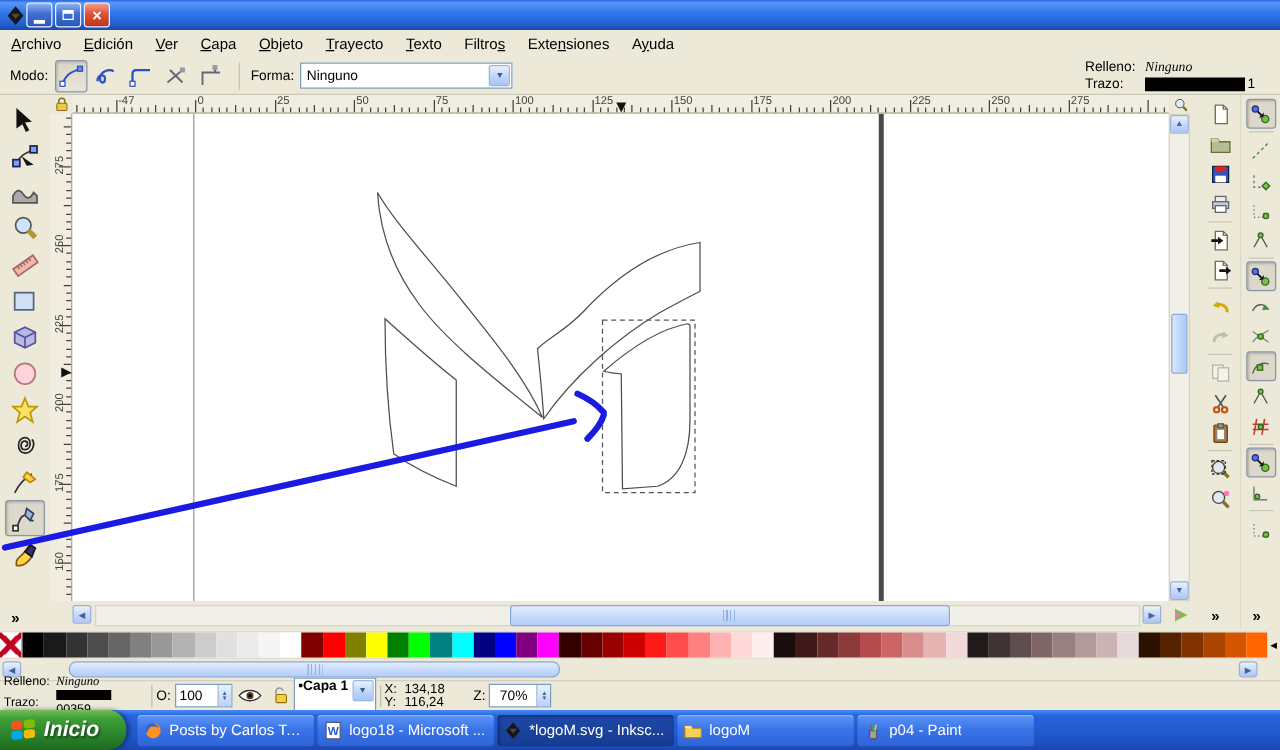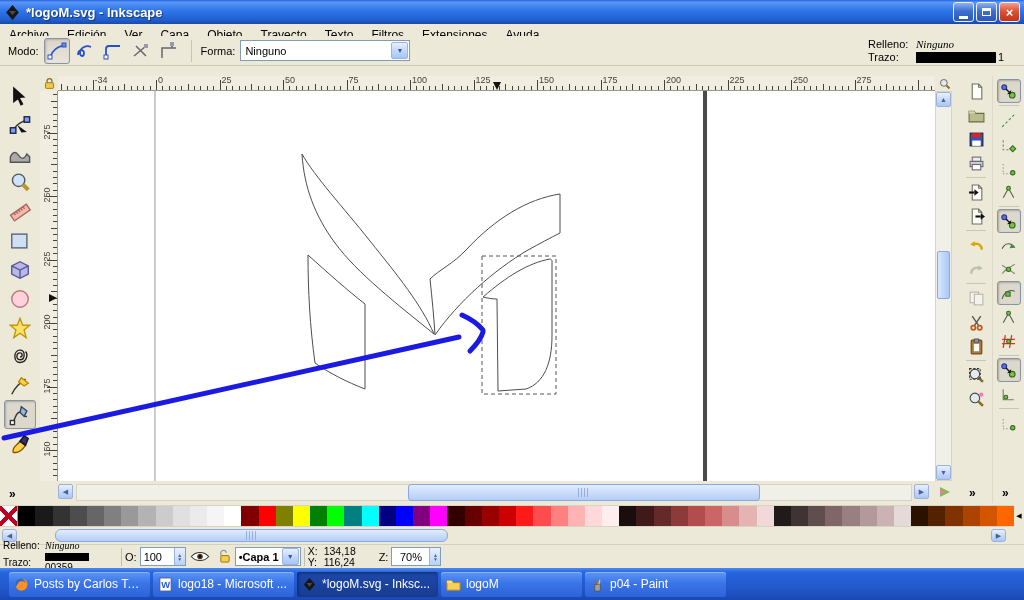--- a/index.html
+++ b/index.html
@@ -16,21 +16,21 @@
  background:linear-gradient(180deg,#8db1f3,#3e6fd0 45%,#2b58b8);color:#fff;font-weight:bold;font-size:13px;line-height:1}
 .wbtn.close{background:linear-gradient(180deg,#f0a088,#de5236 45%,#bf3617)}
 .glyph-min{width:9px;height:3px;background:#fff;margin-top:10px}
 .glyph-restore{width:9px;height:8px;border:1px solid #fff;border-top:3px solid #fff}
 
 
 .menubar{position:absolute;left:0;top:24px;width:1024px;height:22px;background:#ece9d8;display:flex;align-items:center;font-size:12px}
 .menu-item{padding:3px 9px}
 
 
-.toolctrl{position:absolute;left:0;top:36px;width:1024px;height:30px;background:#ece9d8;border-bottom:1px solid #cdc9b8;
+.toolctrl{position:absolute;left:0;top:46px;width:1024px;height:30px;background:#ece9d8;border-bottom:1px solid #cdc9b8;
  display:flex;align-items:center;gap:5px;padding:0 8px}
 #modebtns{display:flex;gap:2px;align-items:center}
 .mode-btn{width:26px;height:26px;display:flex;align-items:center;justify-content:center;border:1px solid transparent;border-radius:3px}
 .mode-btn span{display:flex}.mode-btn svg{width:20px;height:20px}
 .mode-btn.active{border-color:#8a94a8;background:linear-gradient(#d9d5c9,#e9e5d9);box-shadow:inset 1px 1px 2px #b5b1a1}
 .vsep{width:1px;height:22px;background:#c9c5b4;margin:0 4px}
 .combo{width:170px;height:21px;border:1px solid #7f9db9;background:#fff;display:flex;align-items:center}
 .combo-val{flex:1;padding-left:4px}
 .combo-btn{width:17px;height:17px;margin:1px;border-radius:2px;border:1px solid #9ab4dd;color:#3a5a8c;font-size:7px;
  display:flex;align-items:center;justify-content:center;background:linear-gradient(#e8f1ff,#c2d8fb 50%,#a6c6f7)}
@@ -101,21 +101,21 @@
 .statusbar{position:absolute;left:0;top:544px;width:1024px;height:24px;background:#ece9d8;border-top:1px solid #d4d0c0;display:flex;align-items:center}
 .st-fs{width:118px;display:grid;grid-template-columns:42px auto;font-size:10px;line-height:11px;padding-left:3px;align-items:center}
 .st-sw{width:44px;height:8px;background:#000;display:inline-block;vertical-align:middle}
 .st-sep{width:1px;height:18px;background:#c2beae;margin:0 3px}
 .spin{height:19px;border:1px solid #7f9db9;background:#fff;display:flex;align-items:center}
 .spin .val{padding:0 3px}
 .spin .ud{width:11px;height:17px;display:flex;flex-direction:column;align-items:center;justify-content:center;line-height:4px;
  border-left:1px solid #9ab4dd;color:#44639c;font-size:5px;background:linear-gradient(#e8f1ff,#b8d2fa)}
 .st-ico{display:flex;padding:0 4px}
 .st-eye svg{width:20px;height:13px}.st-lock svg{width:13px;height:15px}
-.layer-combo{width:66px;height:19px;border:1px solid #7f9db9;background:#fff;display:flex;align-items:center;font-weight:bold}
+.layer-combo{width:66px;height:29px;border:1px solid #7f9db9;background:#fff;display:flex;align-items:flex-start;font-weight:bold}
 .layer-combo .combo-val{padding-left:3px;font-weight:bold}
 .st-msg{flex:1;padding:0 5px;white-space:nowrap;overflow:hidden}
 .st-xy{width:66px;display:grid;grid-template-columns:16px auto;font-size:10.5px;line-height:11px}
 .st-z{display:flex;align-items:center;gap:3px;padding:0 5px}
 
 
 .taskbar{position:absolute;left:0;top:568px;width:1024px;height:32px;display:flex;align-items:center;
  background:linear-gradient(180deg,#4a8af2 0%,#2764dd 14%,#2158cb 62%,#1a48b2 100%)}
 .start-btn{height:32px;display:flex;align-items:center;gap:6px;padding:0 22px 0 9px;color:#fff;font-size:17px;font-weight:bold;font-style:italic;
  background:linear-gradient(180deg,#71bf54 0%,#3d9e36 22%,#2c852c 62%,#1d6a1d 100%);border-radius:0 15px 15px 0;
@@ -139,21 +139,20 @@
 
 <div id="screen">
 
   <div class="titlebar">
     <span class="app-icon">
         <svg viewBox="0 0 16 16">
           <path d="M8 1l6 7-6 7-6-7z" fill="#161616"></path>
           <path d="M4.8 6.5h6.4L8 10.5z" fill="#4a4a4a"></path>
         </svg>
       </span>
-    <span class="title-text">*logoM.svg - Inkscape</span>
     <span class="win-controls">
       <span class="wbtn">
           <i class="glyph-min"></i>
         </span>
       <span class="wbtn">
           <i class="glyph-restore"></i>
         </span>
       <span class="wbtn close">×</span>
     </span>
   </div>
@@ -476,21 +475,21 @@
       <div class="tick" style="left: 815.5px;"></div>
       <div class="tick" style="left: 821.9px;"></div>
       <div class="tick mid" style="left: 828.3px;"></div>
       <div class="tick" style="left: 834.6px;"></div>
       <div class="tick" style="left: 840.9px;"></div>
       <div class="tick" style="left: 847.3px;"></div>
       <div class="tick" style="left: 853.6px;"></div>
       <div class="tick major" style="left: 860px;"></div>
       <div class="tick" style="left: 866.3px;"></div>
       <div class="tick" style="left: 872.7px;"></div>
-      <span class="hlab" style="left: 36.5px;">-34</span>
+      <span class="hlab" style="left: 36.5px;">-47</span>
       <span class="hlab" style="left: 100px;">0</span>
       <span class="hlab" style="left: 163.5px;">25</span>
       <span class="hlab" style="left: 227px;">50</span>
       <span class="hlab" style="left: 290.5px;">75</span>
       <span class="hlab" style="left: 354px;">100</span>
       <span class="hlab" style="left: 417.5px;">125</span>
       <span class="hlab" style="left: 481px;">150</span>
       <span class="hlab" style="left: 544.5px;">175</span>
       <span class="hlab" style="left: 608px;">200</span>
       <span class="hlab" style="left: 671.5px;">225</span>
@@ -973,20 +972,29 @@
     <div class="st-z">
       <span>Z:</span>
       <div class="spin" style="width:50px">
         <span class="val" style="flex:1;text-align:center">70%</span>
         <span class="ud">▲<br>▼</span>
       </div>
     </div>
   </div>
 
   <div class="taskbar">
+    <div class="start-btn">
+      <span class="win-flag">
+          <i class="wf-r"></i>
+          <i class="wf-g"></i>
+          <i class="wf-b"></i>
+          <i class="wf-y"></i>
+        </span>
+      <span>Inicio</span>
+    </div>
     <div class="tasks" id="tasks">
         <div class="task">
           <span style="display:flex">
             <svg viewBox="0 0 16 16">
               <circle cx="8" cy="8" r="6.5" fill="#3568c4"></circle>
               <path d="M8 1.5a6.5 6.5 0 1 1-6.3 8.2C3 11 2.8 8 4.6 6.6 5 5 6.7 4 8 4.8c1.6-.9 3.6 0 4.4 1.8A6.5 6.5 0 0 0 8 1.5z" fill="#ff9022"></path>
             </svg>
           </span>
           <span class="tlabel">Posts by Carlos Tor...</span>
         </div>

